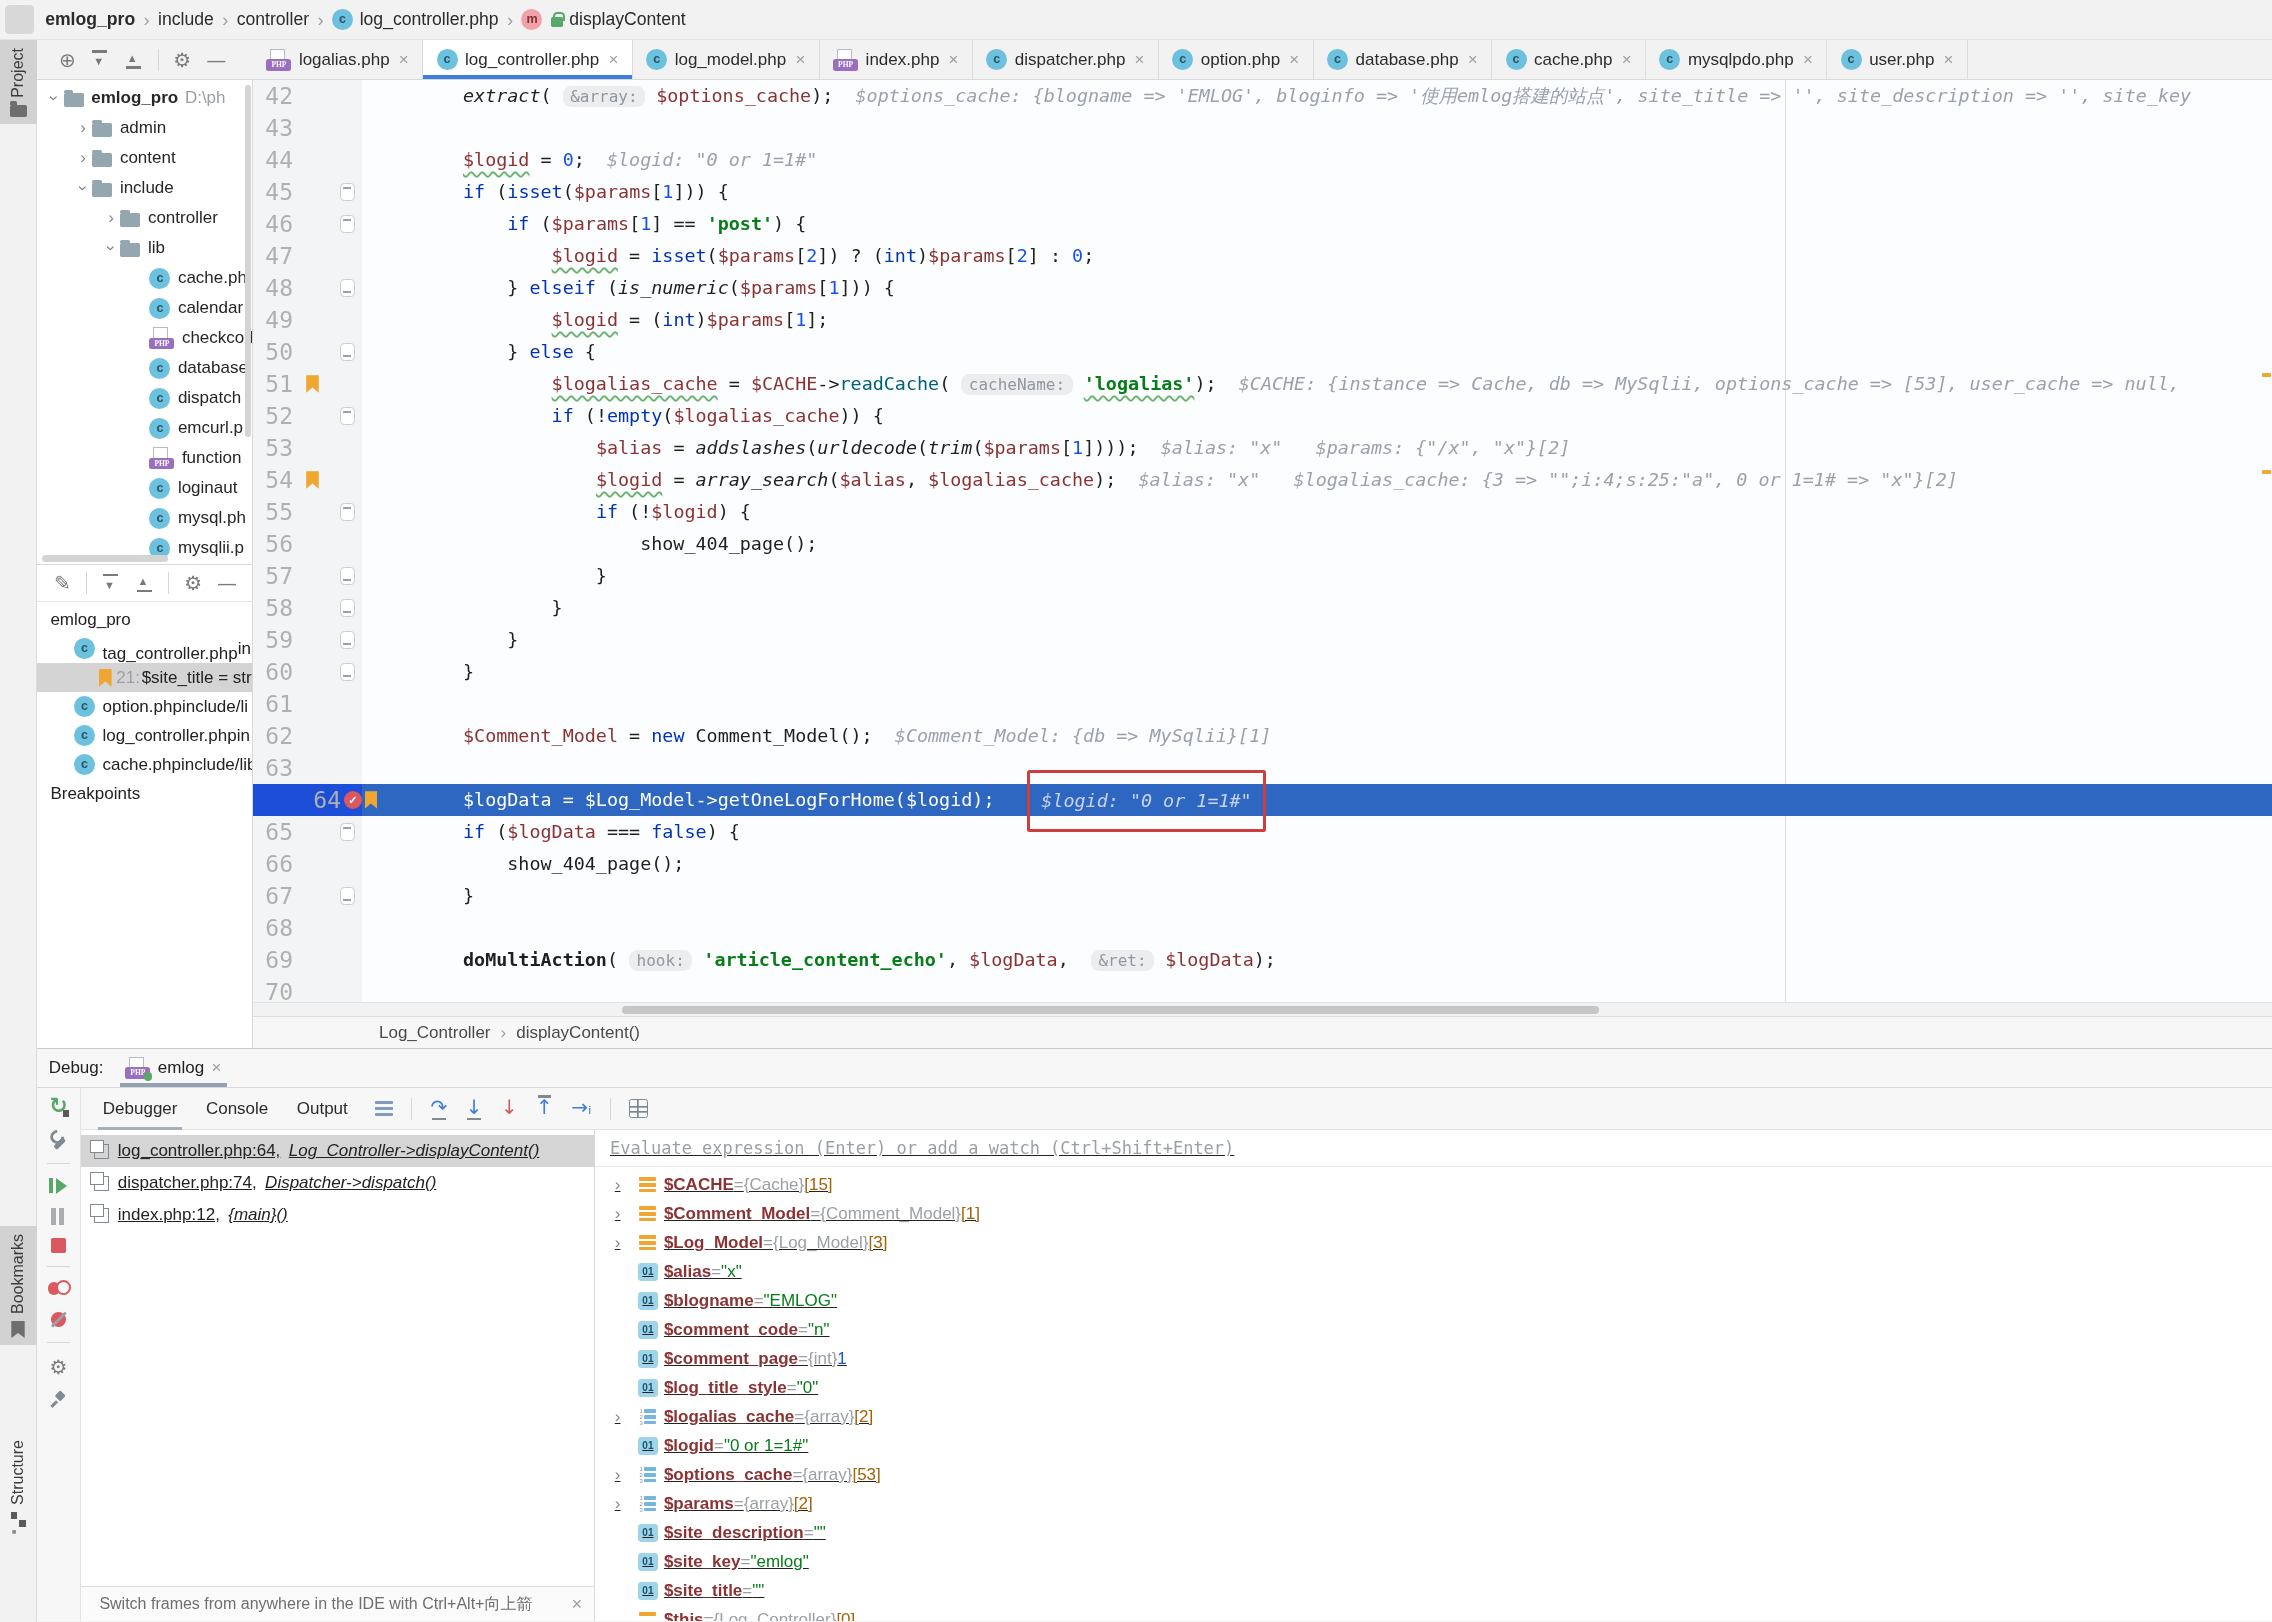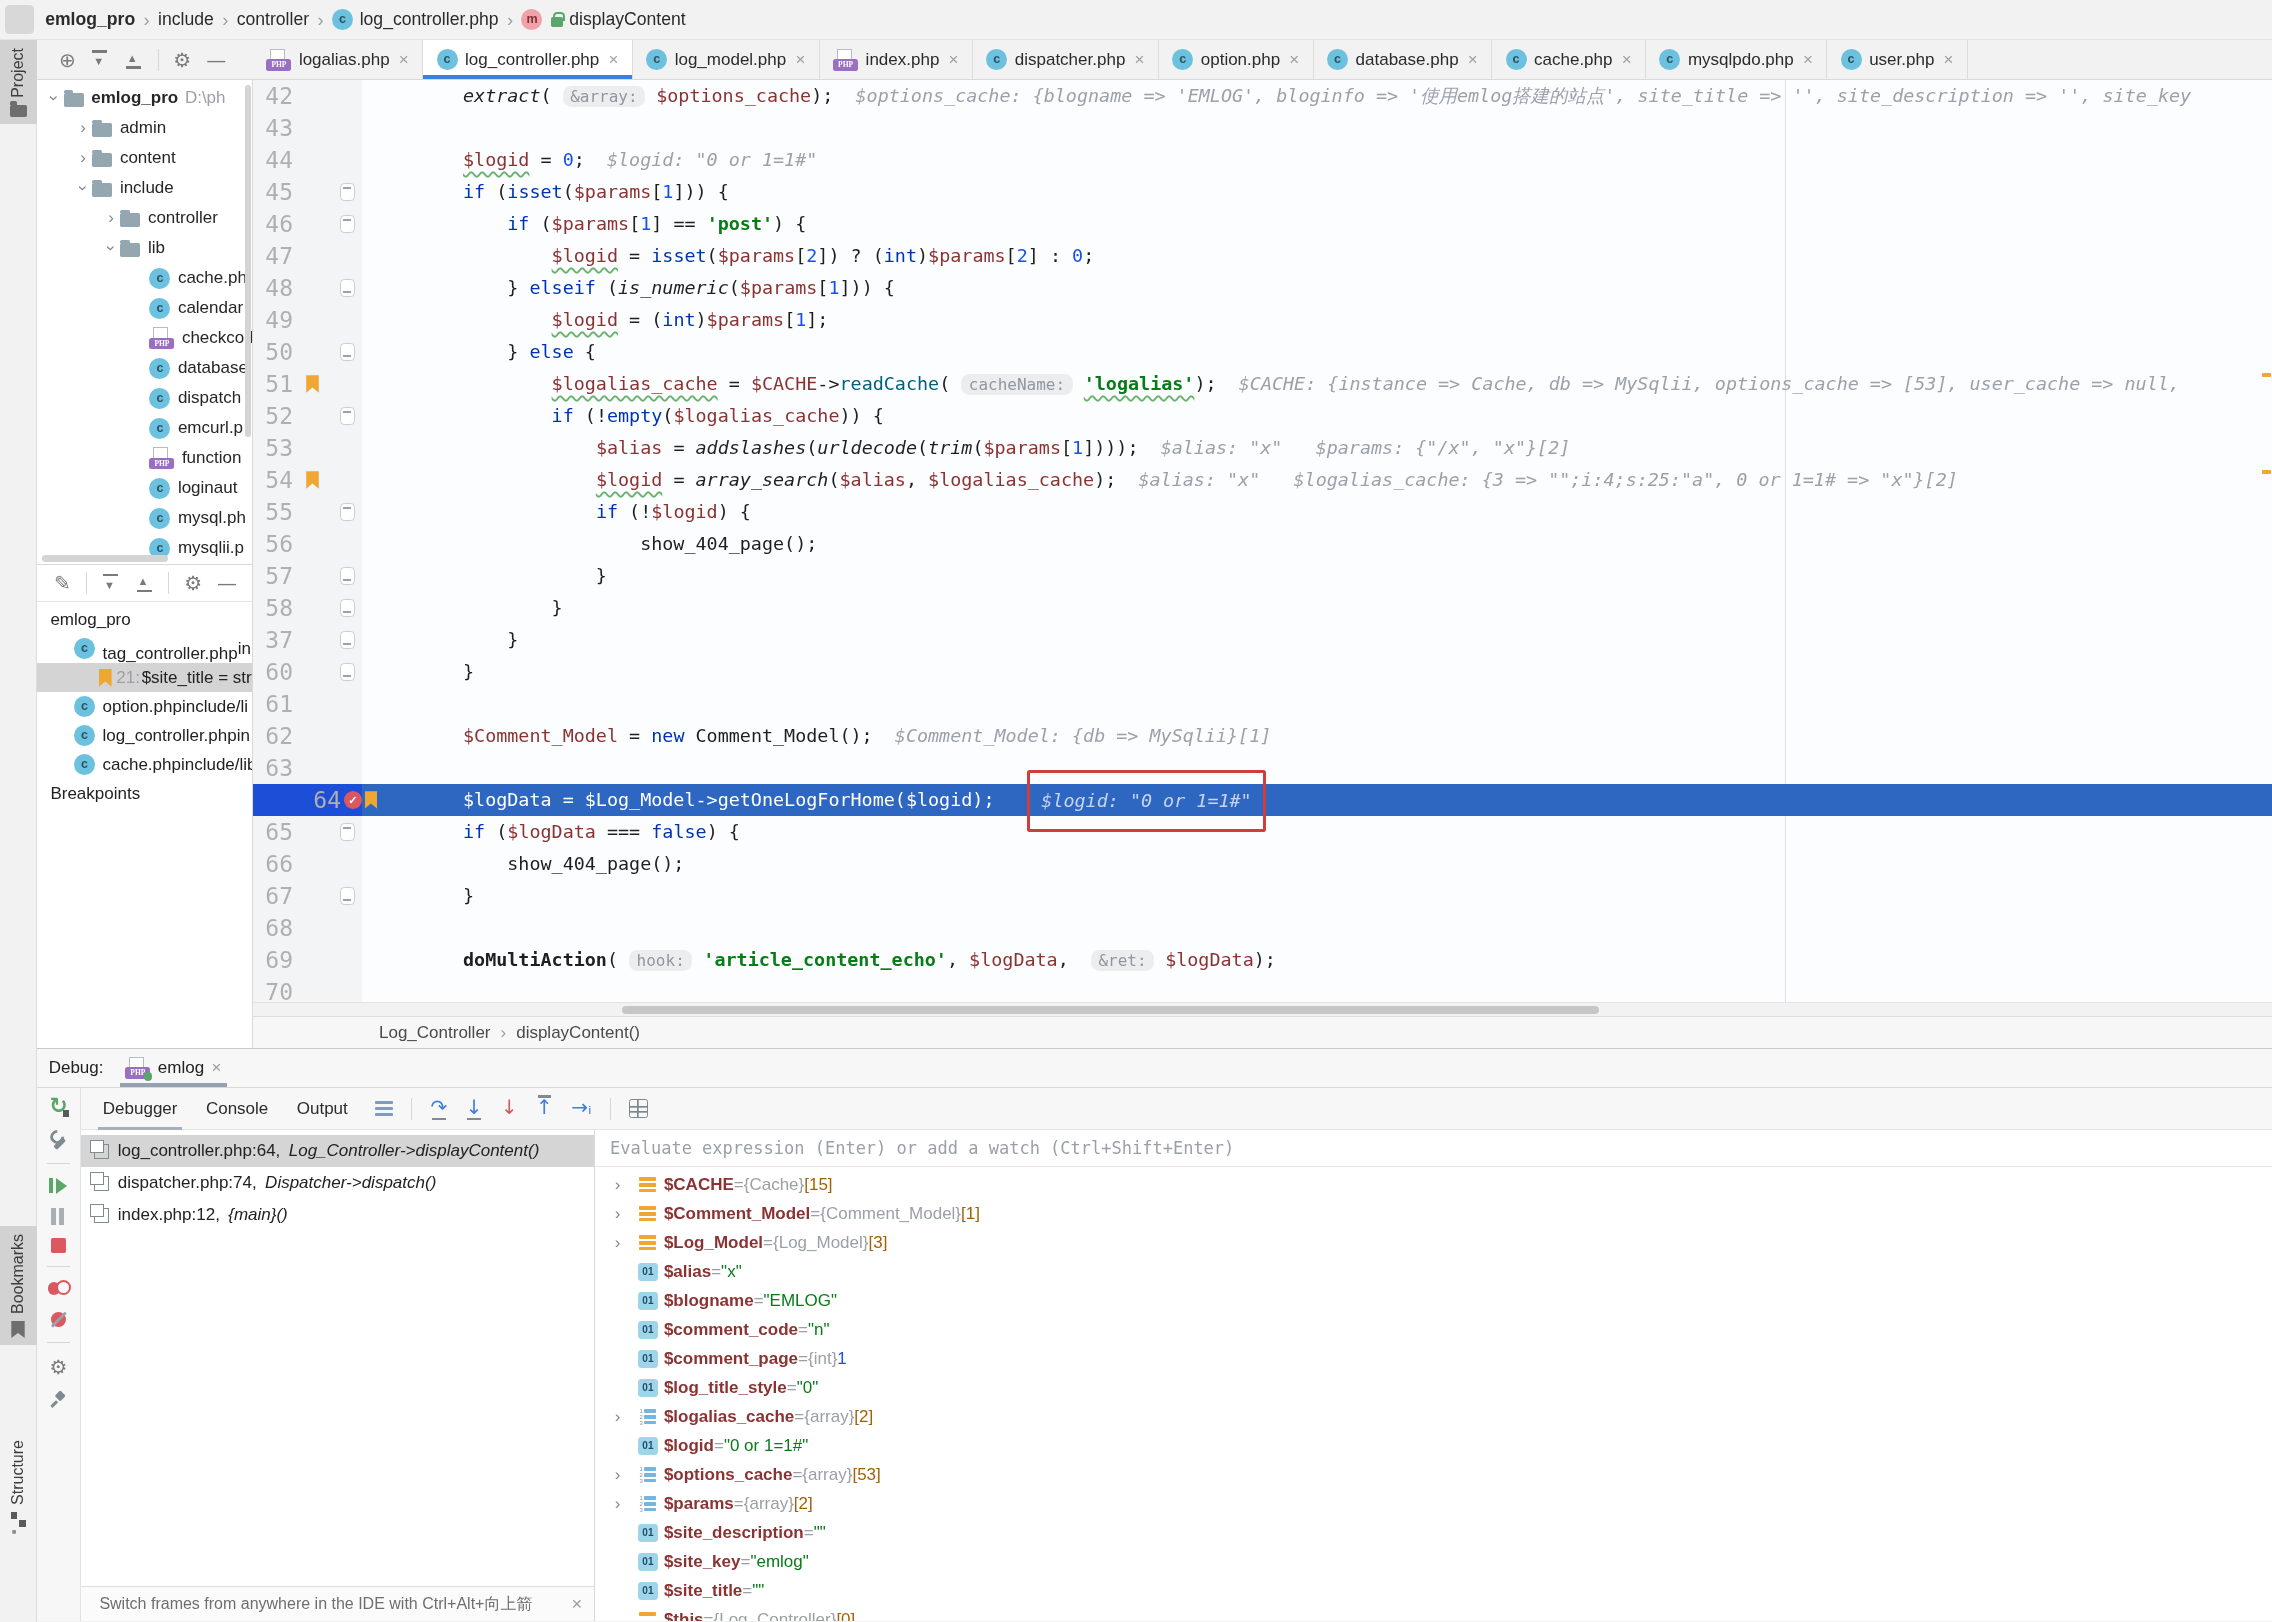--- a/index.html
+++ b/index.html
@@ -86,21 +86,21 @@
   .dbg-header { height:39px; display:flex; align-items:center; gap:13.4px; padding-left:11.7px; border-bottom:0.8px solid #d9d9d9; }
   .dbg-tab { display:flex; align-items:center; gap:7.5px; height:100%; padding:0 8.4px; position:relative; }
   .dbg-tab::after { content:""; position:absolute; left:3.4px; right:3.4px; bottom:0; height:4.2px; background:#93a1b1; }
   .dbg-body { flex:1; display:flex; min-height:0; }
   .dbg-strip { width:44px; flex:none; border-right:0.8px solid #e3e3e3; display:flex; flex-direction:column; align-items:center; padding-top:6.7px; gap:13.4px; }
   .dbg-strip .sep { width:23.5px; height:0.8px; background:#d6d6d6; }
   .dbg-main { flex:1; display:flex; flex-direction:column; min-width:0; }
   .dbg-toolbar { height:42px; display:flex; align-items:center; gap:18.4px; padding-left:13.4px; border-bottom:0.8px solid #e3e3e3; }
   .dbg-tabbtn { padding:5px 8.4px; position:relative; color:#2b2b2b; }
   .dbg-tabbtn.active::after { content:""; position:absolute; left:3.4px; right:3.4px; bottom:-6.7px; height:3.4px; background:#a6b0ba; }
-  .dbg-content { flex:1; display:flex; min-height:0; }
+  .dbg-content { flex:1; display:flex; min-height:0;text-decoration:underline; }
   .frames { width:514px; flex:none; background:#fff; border-right:0.8px solid #d9d9d9; position:relative; padding-top:5px; }
   .frame-row { height:32px; display:flex; align-items:center; gap:8.4px; padding-left:11.7px; white-space:nowrap; }
   .frame-row.sel { background:#d5d5d5; }
   .frame-row .fn-it { font-style:italic; }
   .ic-frames { width:15px; height:15px; border:1.7px solid #7f8b91; position:relative; flex:none; margin-left:1.7px; }
   .ic-frames::before { content:""; position:absolute; left:-5px; top:-5px; width:11.7px; height:11.7px; border:1.7px solid #7f8b91; background:#fff; }
   .tipbar { position:absolute; left:0; right:0; bottom:0; height:35px; border-top:0.8px solid #dcdcdc; background:#fbfbfb; display:flex; align-items:center; padding:0 11.7px 0 18.4px; color:#6e6e6e; font-size:16px; gap:8.4px; }
   .tipbar .x { margin-left:auto; color:#9aa0a6; font-size:18.4px; }
   .vars { flex:1; background:#fff; display:flex; flex-direction:column; min-width:0; overflow:hidden; }
   .eval-row { height:37px; flex:none; display:flex; align-items:center; padding-left:15px; border-bottom:0.8px solid #e6e6e6; color:#9aa0a8; font-family:"DejaVu Sans Mono",monospace; font-size:17px; }
@@ -443,21 +443,21 @@
             <div class="code-line"><div class="gut"><span class="lnum">49</span><span class="licons"></span><span class="lfold"></span></div><div class="ct"><span class="pl">        </span><span class="varq">$logid</span><span class="pl"> = (</span><span class="kw">int</span><span class="pl">)</span><span class="var">$params</span><span class="pl">[</span><span class="num">1</span><span class="pl">];</span></div></div>
             <div class="code-line"><div class="gut"><span class="lnum">50</span><span class="licons"></span><span class="lfold"><span class="fold e"></span></span></div><div class="ct"><span class="pl">    } </span><span class="kw">else</span><span class="pl"> {</span></div></div>
             <div class="code-line"><div class="gut"><span class="lnum">51</span><span class="licons"><span class="ic-bmflag"></span></span><span class="lfold"></span></div><div class="ct"><span class="pl">        </span><span class="varq">$logalias_cache</span><span class="pl"> = </span><span class="var">$CACHE</span><span class="pl">-&gt;</span><span class="fn">readCache</span><span class="pl">( </span><span class="pill">cacheName:</span><span class="pl"> </span><span class="strq">'logalias'</span><span class="pl">);</span><span class="hint">  $CACHE: {instance =&gt; Cache, db =&gt; MySqlii, options_cache =&gt; [53], user_cache =&gt; null,</span></div></div>
             <div class="code-line"><div class="gut"><span class="lnum">52</span><span class="licons"></span><span class="lfold"><span class="fold s"></span></span></div><div class="ct"><span class="pl">        </span><span class="kw">if</span><span class="pl"> (!</span><span class="kw">empty</span><span class="pl">(</span><span class="var">$logalias_cache</span><span class="pl">)) {</span></div></div>
             <div class="code-line"><div class="gut"><span class="lnum">53</span><span class="licons"></span><span class="lfold"></span></div><div class="ct"><span class="pl">            </span><span class="var">$alias</span><span class="pl"> = </span><span class="gfn">addslashes</span><span class="pl">(</span><span class="gfn">urldecode</span><span class="pl">(</span><span class="gfn">trim</span><span class="pl">(</span><span class="var">$params</span><span class="pl">[</span><span class="num">1</span><span class="pl">])));</span><span class="hint">  $alias: "x"   $params: {"/x", "x"}[2]</span></div></div>
             <div class="code-line"><div class="gut"><span class="lnum">54</span><span class="licons"><span class="ic-bmflag"></span></span><span class="lfold"></span></div><div class="ct"><span class="pl">            </span><span class="varq">$logid</span><span class="pl"> = </span><span class="gfn">array_search</span><span class="pl">(</span><span class="var">$alias</span><span class="pl">, </span><span class="var">$logalias_cache</span><span class="pl">);</span><span class="hint">  $alias: "x"   $logalias_cache: {3 =&gt; "";i:4;s:25:"a", 0 or 1=1# =&gt; "x"}[2]</span></div></div>
             <div class="code-line"><div class="gut"><span class="lnum">55</span><span class="licons"></span><span class="lfold"><span class="fold s"></span></span></div><div class="ct"><span class="pl">            </span><span class="kw">if</span><span class="pl"> (!</span><span class="var">$logid</span><span class="pl">) {</span></div></div>
             <div class="code-line"><div class="gut"><span class="lnum">56</span><span class="licons"></span><span class="lfold"></span></div><div class="ct"><span class="pl">                show_404_page();</span></div></div>
             <div class="code-line"><div class="gut"><span class="lnum">57</span><span class="licons"></span><span class="lfold"><span class="fold e"></span></span></div><div class="ct"><span class="pl">            }</span></div></div>
             <div class="code-line"><div class="gut"><span class="lnum">58</span><span class="licons"></span><span class="lfold"><span class="fold e"></span></span></div><div class="ct"><span class="pl">        }</span></div></div>
-            <div class="code-line"><div class="gut"><span class="lnum">37</span><span class="licons"></span><span class="lfold"><span class="fold e"></span></span></div><div class="ct"><span class="pl">    }</span></div></div>
+            <div class="code-line"><div class="gut"><span class="lnum">59</span><span class="licons"></span><span class="lfold"><span class="fold e"></span></span></div><div class="ct"><span class="pl">    }</span></div></div>
             <div class="code-line"><div class="gut"><span class="lnum">60</span><span class="licons"></span><span class="lfold"><span class="fold e"></span></span></div><div class="ct"><span class="pl">}</span></div></div>
             <div class="code-line"><div class="gut"><span class="lnum">61</span><span class="licons"></span><span class="lfold"></span></div><div class="ct"></div></div>
             <div class="code-line"><div class="gut"><span class="lnum">62</span><span class="licons"></span><span class="lfold"></span></div><div class="ct"><span class="var">$Comment_Model</span><span class="pl"> = </span><span class="kw">new</span><span class="pl"> Comment_Model();</span><span class="hint">  $Comment_Model: {db =&gt; MySqlii}[1]</span></div></div>
             <div class="code-line"><div class="gut"><span class="lnum">63</span><span class="licons"></span><span class="lfold"></span></div><div class="ct"></div></div>
             <div class="code-line cur"><div class="gut cur"><span class="lnum">64</span><span class="licons"><span class="ic-bp">✓</span><span class="ic-bmflag"></span></span><span class="lfold"></span></div><div class="ct"><span class="cw">$logData = $Log_Model-&gt;getOneLogForHome($logid);</span>  <span class="redbox"><span class="hintc">$logid: "0 or 1=1#"</span></span></div></div>
             <div class="code-line"><div class="gut"><span class="lnum">65</span><span class="licons"></span><span class="lfold"><span class="fold s"></span></span></div><div class="ct"><span class="kw">if</span><span class="pl"> (</span><span class="var">$logData</span><span class="pl"> === </span><span class="kw">false</span><span class="pl">) {</span></div></div>
             <div class="code-line"><div class="gut"><span class="lnum">66</span><span class="licons"></span><span class="lfold"></span></div><div class="ct"><span class="pl">    show_404_page();</span></div></div>
             <div class="code-line"><div class="gut"><span class="lnum">67</span><span class="licons"></span><span class="lfold"><span class="fold e"></span></span></div><div class="ct"><span class="pl">}</span></div></div>
             <div class="code-line"><div class="gut"><span class="lnum">68</span><span class="licons"></span><span class="lfold"></span></div><div class="ct"></div></div>
             <div class="code-line"><div class="gut"><span class="lnum">69</span><span class="licons"></span><span class="lfold"></span></div><div class="ct"><span class="fnb">doMultiAction</span><span class="pl">( </span><span class="pill">hook:</span><span class="pl"> </span><span class="str">'article_content_echo'</span><span class="pl">, </span><span class="var">$logData</span><span class="pl">,  </span><span class="pill">&amp;ret:</span><span class="pl"> </span><span class="var">$logData</span><span class="pl">);</span></div></div>

